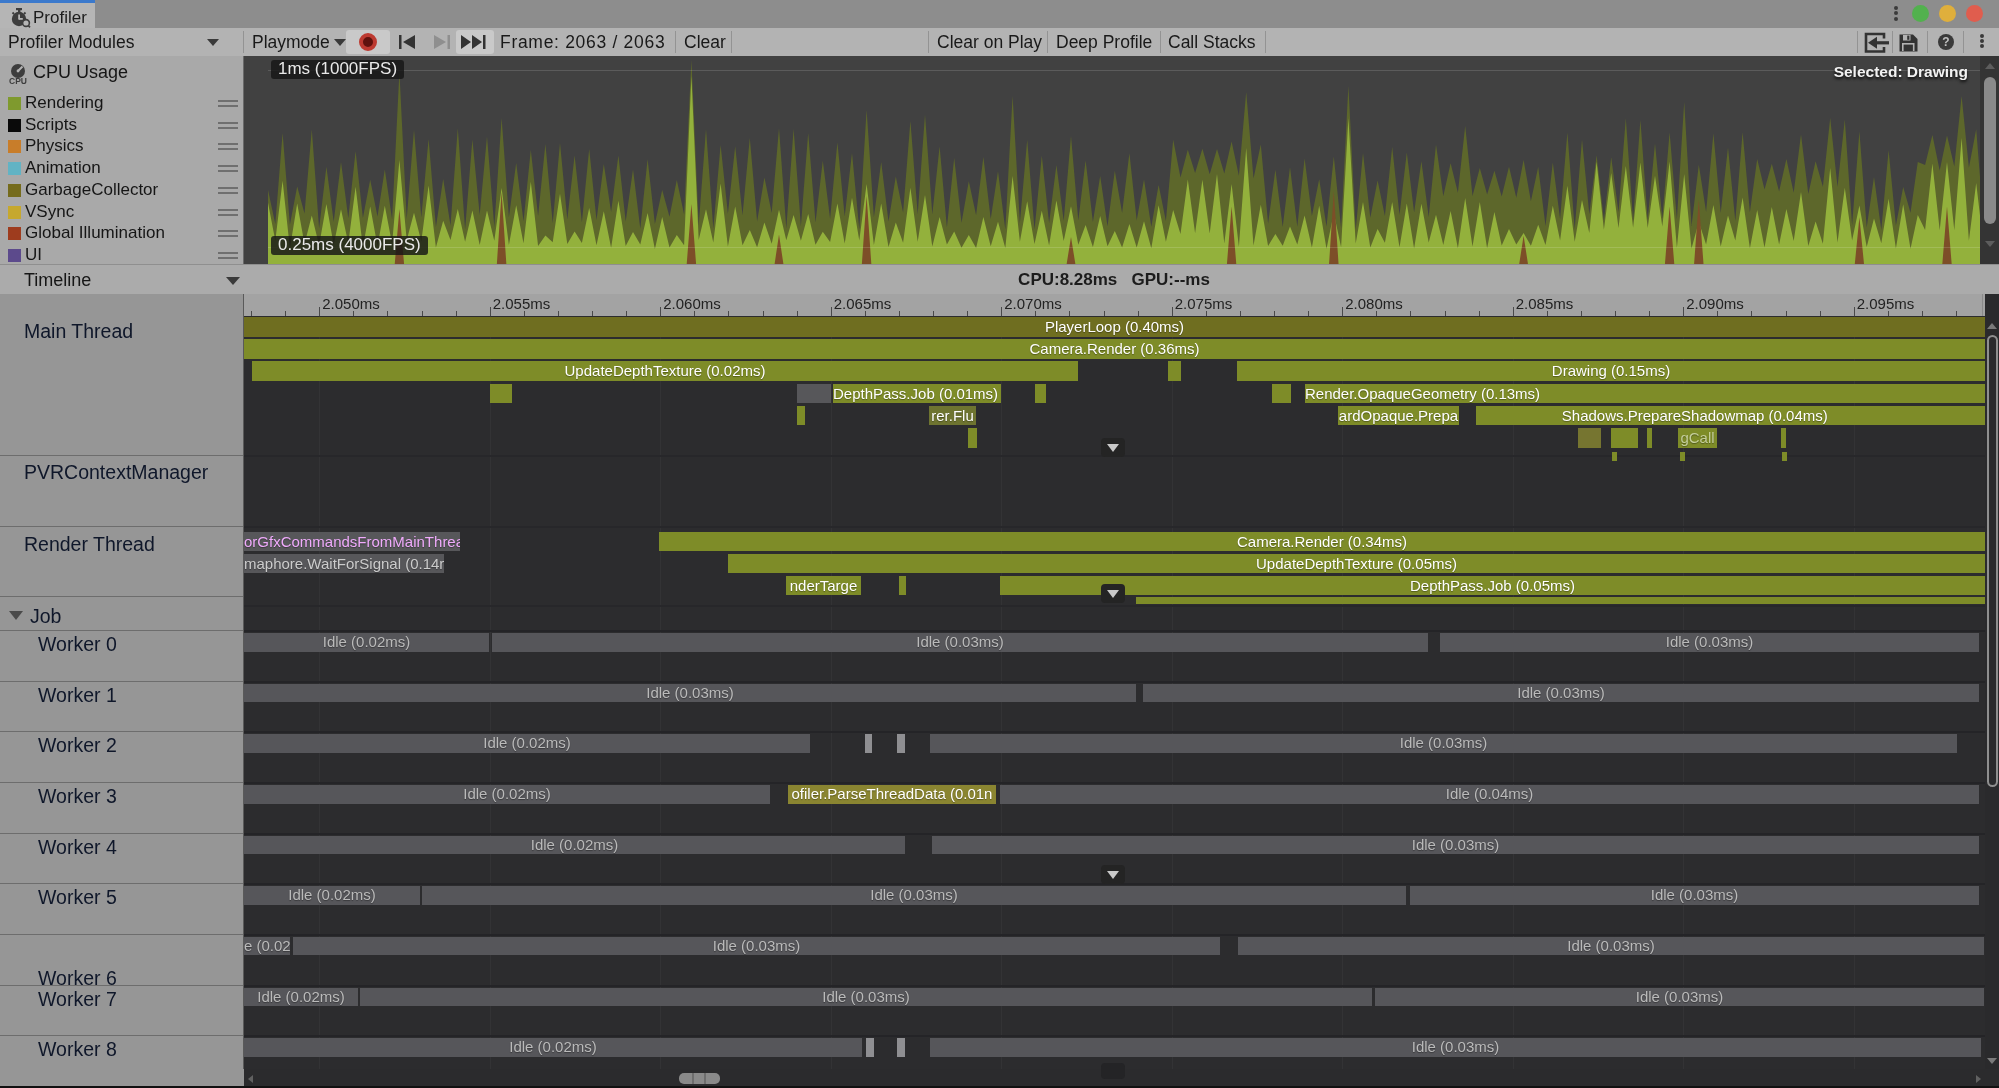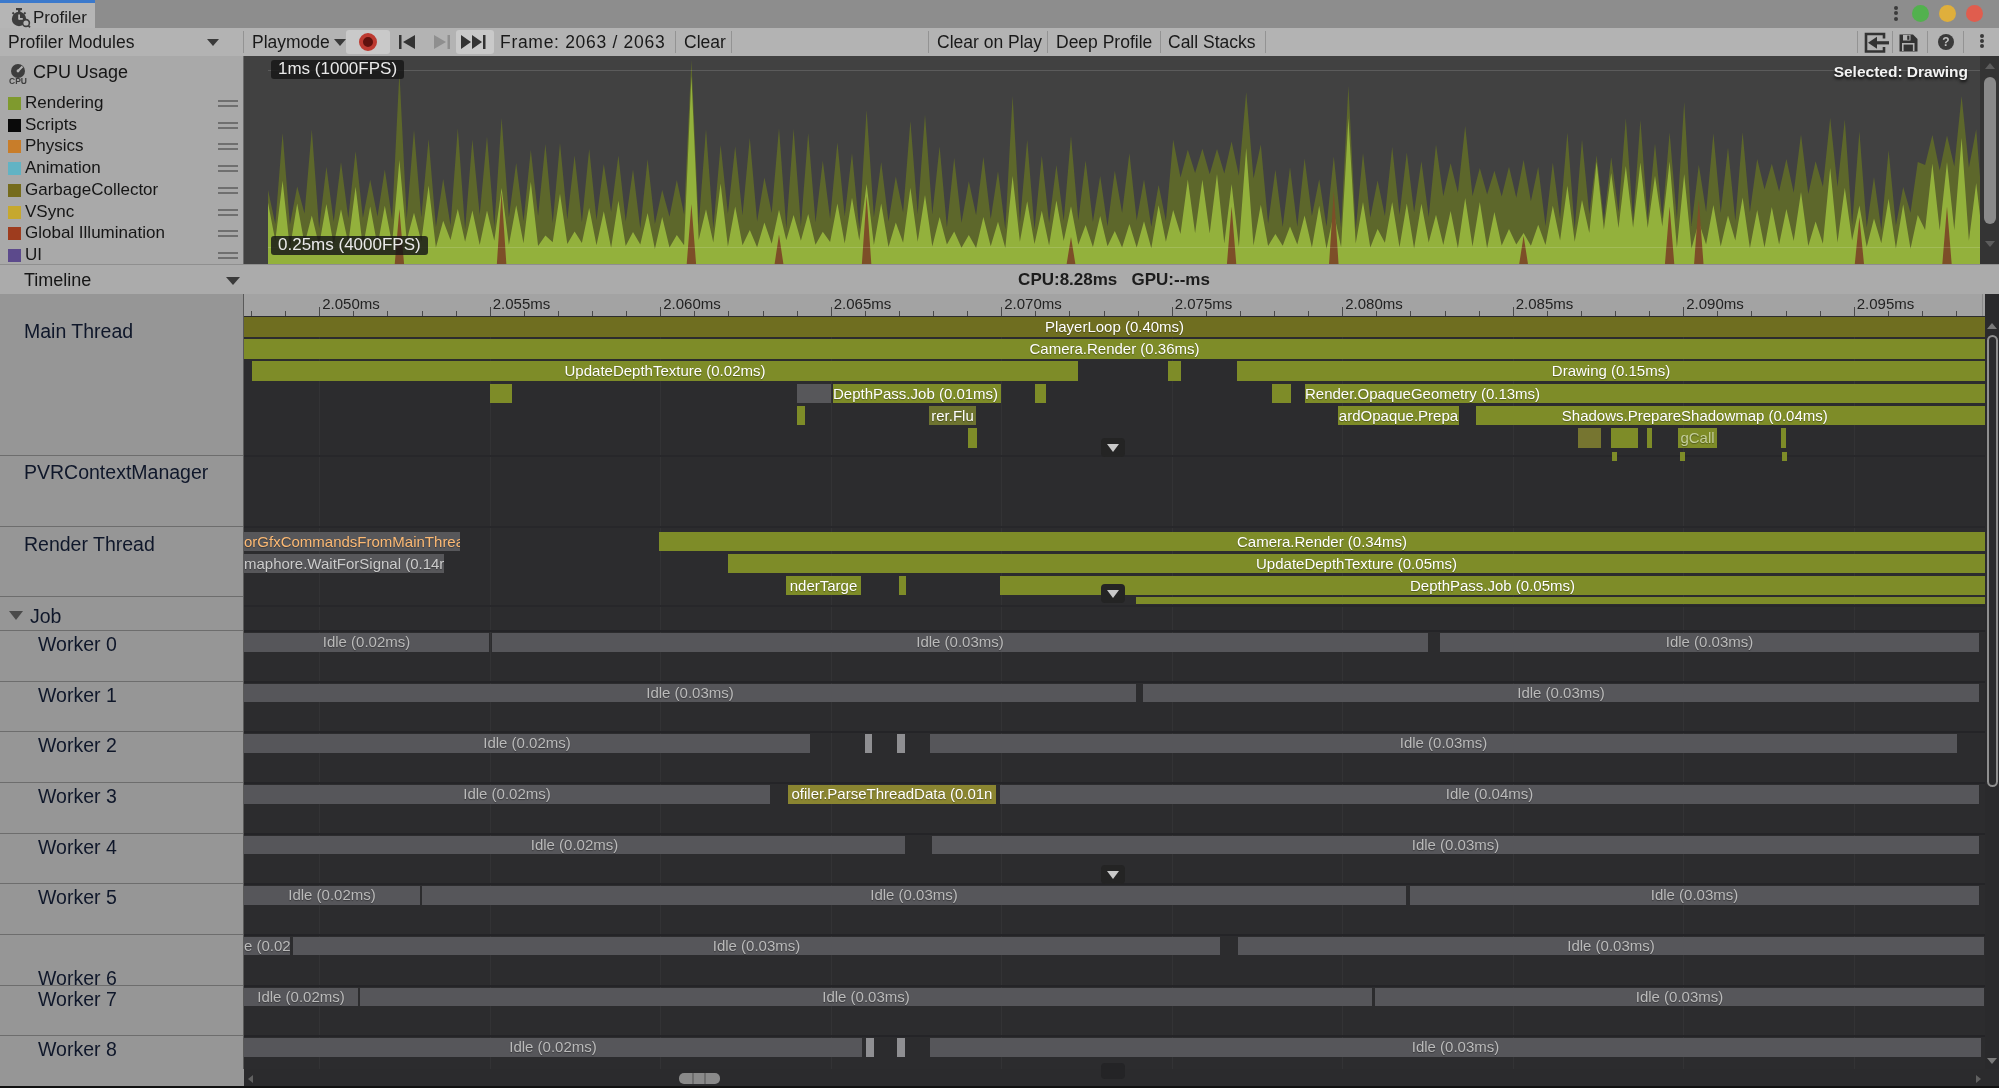--- a/index.html
+++ b/index.html
@@ -302,21 +302,21 @@
 <div class="bar" style="left:1367.0px;top:134.0px;width:27.0px;height:19.5px;background:#7e8c28;"></div>
 <div class="bar" style="left:1403.0px;top:134.0px;width:5.0px;height:19.5px;background:#7e8c28;"></div>
 <div class="bar" style="left:1434.0px;top:134.0px;width:39.0px;height:19.5px;background:#7e8c28;">
         <span class="bt" style="line-height:19.5px;color:#c5cf9b;display:block;text-align:center">gCall</span>
       </div>
 <div class="bar" style="left:1537.0px;top:134.0px;width:5.0px;height:19.5px;background:#7e8c28;"></div>
 <div class="bar" style="left:1368.0px;top:158.0px;width:5.0px;height:9.0px;background:#7e8c28;"></div>
 <div class="bar" style="left:1436.0px;top:158.0px;width:5.0px;height:9.0px;background:#7e8c28;"></div>
 <div class="bar" style="left:1538.0px;top:158.0px;width:5.0px;height:9.0px;background:#7e8c28;"></div>
 <div class="bar" style="left:0.0px;top:238.0px;width:216.0px;height:19.0px;background:#57575a;">
-        <span class="bt" style="line-height:19.0px;color:#fdba74;display:block;text-align:left">orGfxCommandsFromMainThrea</span>
+        <span class="bt" style="line-height:19.0px;color:#f0abfc;display:block;text-align:left">orGfxCommandsFromMainThrea</span>
       </div>
 <div class="bar" style="left:415.0px;top:238.0px;width:1326.0px;height:19.0px;background:#7e8c28;">
         <span class="bt" style="line-height:19.0px;display:block;text-align:center">Camera.Render (0.34ms)</span>
       </div>
 <div class="bar" style="left:0.0px;top:260.0px;width:200.0px;height:19.0px;background:#57575a;">
         <span class="bt" style="line-height:19.0px;color:#cccccc;display:block;text-align:center">maphore.WaitForSignal (0.14r</span>
       </div>
 <div class="bar" style="left:484.0px;top:260.0px;width:1257.0px;height:19.0px;background:#7e8c28;">
         <span class="bt" style="line-height:19.0px;display:block;text-align:center">UpdateDepthTexture (0.05ms)</span>
       </div>

